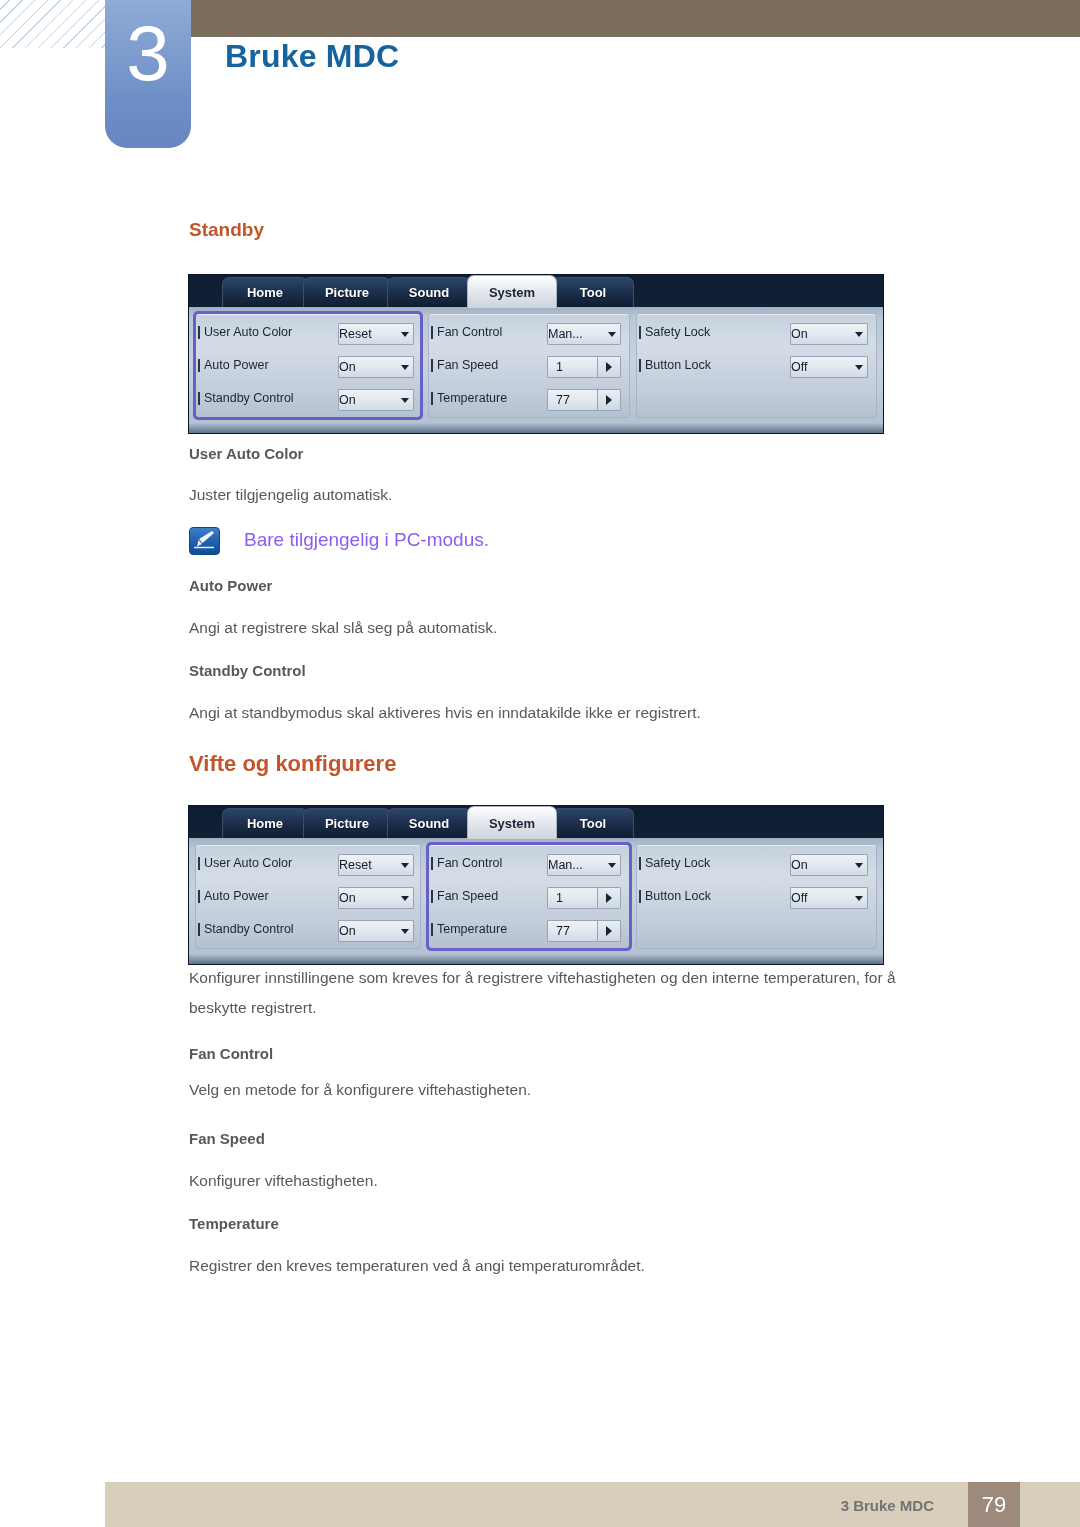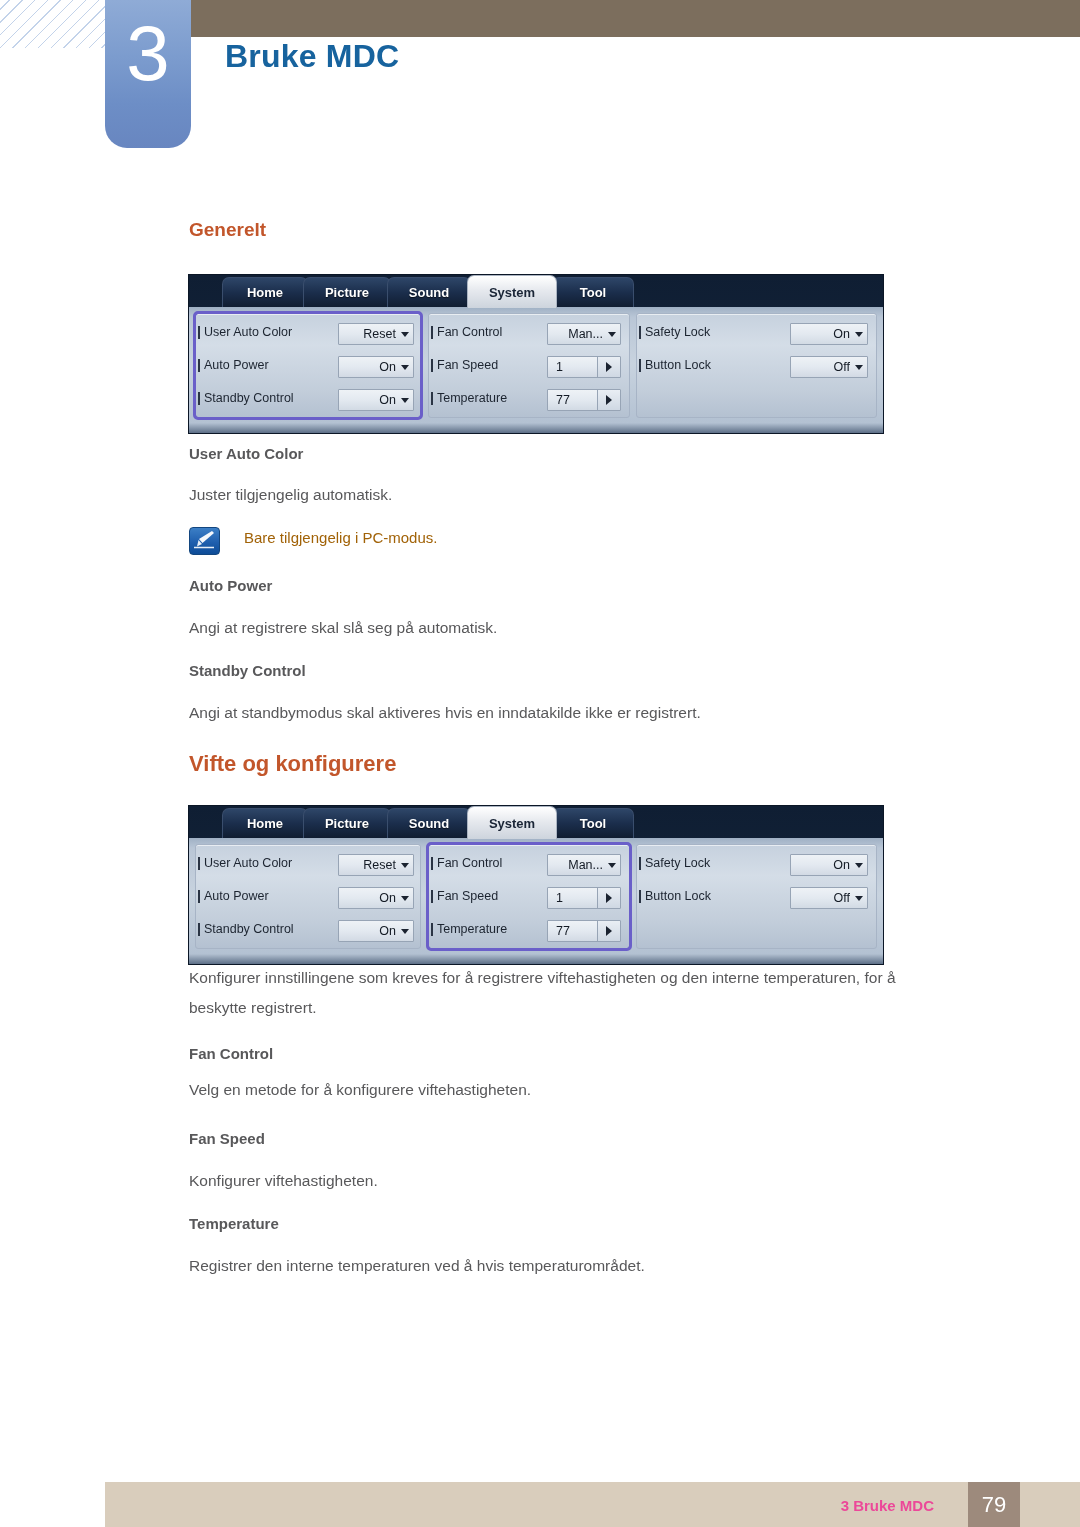--- a/index.html
+++ b/index.html
@@ -66,21 +66,21 @@
   .note-ico{
     position:absolute;left:0;top:0;width:29px;height:26px;
     background:linear-gradient(180deg,#3c7fc6 0%,#1f5fae 55%,#0d4c97 100%);
     border-radius:4px;
     border:1px solid #13467f;
     overflow:hidden;
   }
   .note-ico svg{position:absolute;left:3px;top:2px;}
   .note-txt{
     position:absolute;left:55px;top:2px;
-    font-size:15px;color:#a16207;white-space:nowrap;
+    font-size:19px;color:#8b5cf6;white-space:nowrap;
   }
 
   
   .mdc{
     position:absolute;left:189px;width:694px;height:158px;
     background:linear-gradient(180deg,#0f1e33 0%,#15253c 100%);
     box-shadow:0 0 0 1px #0b1626;
   }
   .mdc-tabs{position:absolute;left:0;top:0;width:694px;height:32px;}
   .tab{
@@ -135,21 +135,21 @@
   }
   .ctl{
     position:absolute;height:22px;top:3px;
     background:linear-gradient(180deg,#eef2f6 0%,#e3e9f0 50%,#d2dae4 100%);
     border:1px solid #97a4b5;
     box-sizing:border-box;
     border-radius:1px;
   }
   .ctl .val{
     position:absolute;left:0;top:0;right:17px;
-    text-align:right;line-height:20px;
+    text-align:left;line-height:20px;
     font-size:12.5px;color:#141b25;
   }
   .ctl .caret{
     position:absolute;right:4px;top:8px;
     width:0;height:0;
     border-left:4px solid transparent;
     border-right:4px solid transparent;
     border-top:5px solid #1b2330;
   }
   .ctl.spin .btn{
@@ -166,21 +166,21 @@
   }
   .ctl.spin .val{right:24px;text-align:left;padding-left:8px;}
 
   
   .footer-bar{
     position:absolute;left:105px;top:1482px;width:975px;height:45px;
     background:#d9cdbc;
   }
   .footer-txt{
     position:absolute;right:146px;top:1497px;
-    font-size:15px;font-weight:bold;color:#ec4899;
+    font-size:15px;font-weight:bold;color:#737373;
   }
   .footer-pagebox{
     position:absolute;left:968px;top:1482px;width:52px;height:45px;
     background:#9d8a7c;
   }
   .footer-pagenum{
     position:absolute;left:968px;top:1482px;width:52px;height:45px;
     line-height:45px;text-align:center;
     font-size:22px;color:#ffffff;
   }
@@ -188,21 +188,21 @@
 </head>
 <body>
 
 <div class="hdr-stripes"></div>
 <div class="hdr-brownbar"></div>
 <div class="chapter-badge">
   <div class="chapter-num">3</div>
 </div>
 <div class="hdr-title">Bruke MDC</div>
 
-<div class="h-sub" style="top:219px">Generelt</div>
+<div class="h-sub" style="top:219px">Standby</div>
 
 <div class="mdc" id="mdc1" style="top:275px">
   <div class="mdc-tabs">
       <div class="tab" style="left: 33px; width: 86px;">Home</div>
       <div class="tab" style="left: 114px; width: 88px;">Picture</div>
       <div class="tab" style="left: 198px; width: 84px;">Sound</div>
       <div class="tab active" style="left: 278px; width: 90px;">System</div>
       <div class="tab" style="left: 363px; width: 82px;">Tool</div>
     </div>
   <div class="mdc-body">
@@ -378,18 +378,18 @@
 <div class="para" style="top:966px">Konfigurer innstillingene som kreves for å registrere viftehastigheten og den interne temperaturen, for å</div>
 <div class="para" style="top:996px">beskytte registrert.</div>
 
 <div class="bold-term" style="top:1045px">Fan Control</div>
 <div class="para" style="top:1078px">Velg en metode for å konfigurere viftehastigheten.</div>
 
 <div class="bold-term" style="top:1130px">Fan Speed</div>
 <div class="para" style="top:1169px">Konfigurer viftehastigheten.</div>
 
 <div class="bold-term" style="top:1215px">Temperature</div>
-<div class="para" style="top:1254px">Registrer den interne temperaturen ved å hvis temperaturområdet.</div>
+<div class="para" style="top:1254px">Registrer den kreves temperaturen ved å angi temperaturområdet.</div>
 
 <div class="footer-bar"></div>
 <div class="footer-txt">3 Bruke MDC</div>
 <div class="footer-pagebox"></div>
 <div class="footer-pagenum">79</div>
 
 </body></html>

